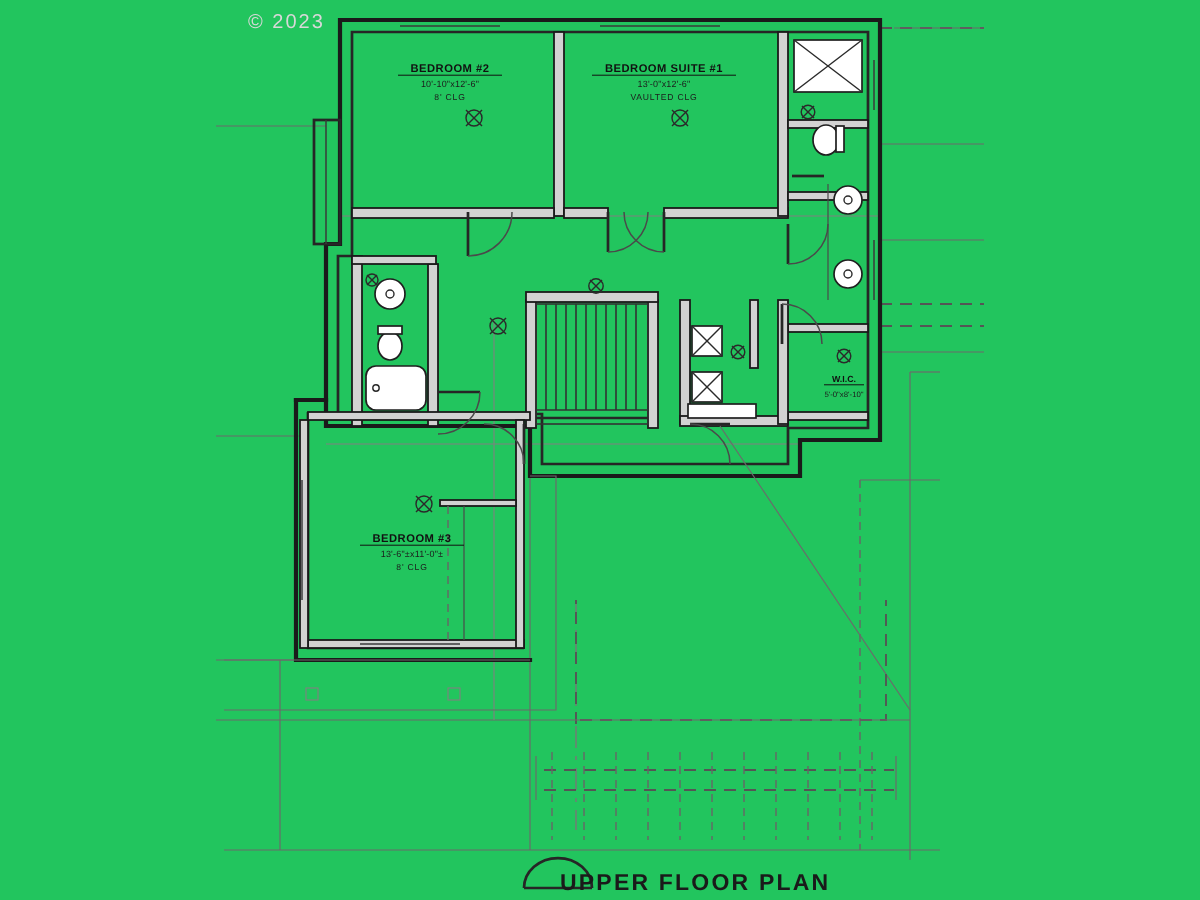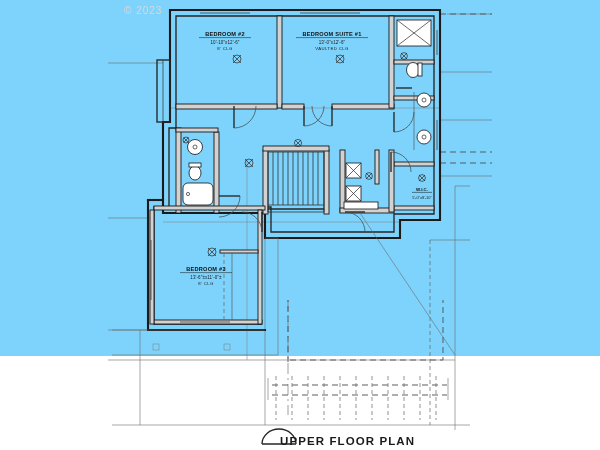--- a/index.html
+++ b/index.html
@@ -9,22 +9,22 @@
   }
   body {
     width: 600px;
     height: 450px;
     overflow: hidden;
     font-family: "Liberation Sans", sans-serif;
   }
   #plan-root {
     position: relative;
     width: 600px;
-    height: 356px;
-    background: #7dd3fc;
+    height: 450px;
+    background: #22c55e;
   }
   svg.plan-svg {
     display: block;
     width: 600px;
     height: 450px;
   }
   .wall-heavy {
     fill: none;
     stroke: #1a1a1a;
     stroke-width: 2.1;

